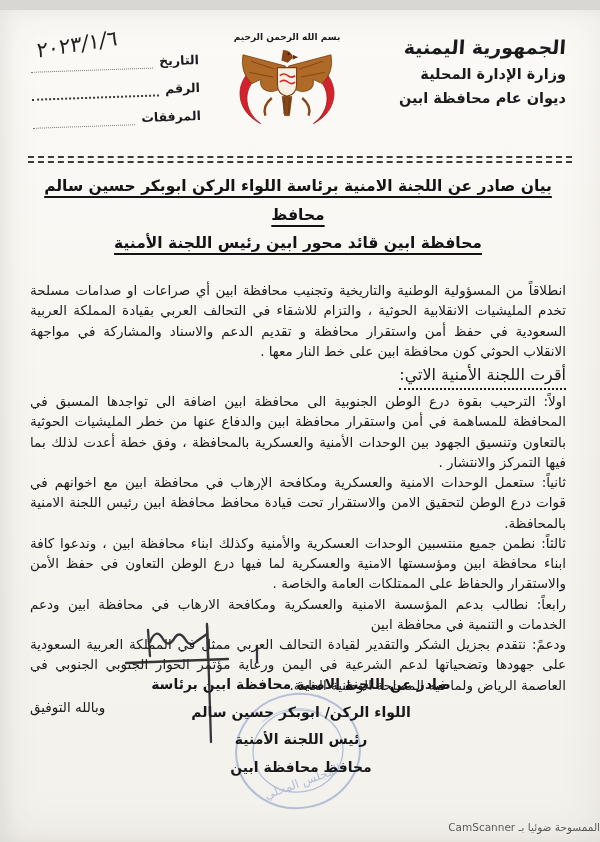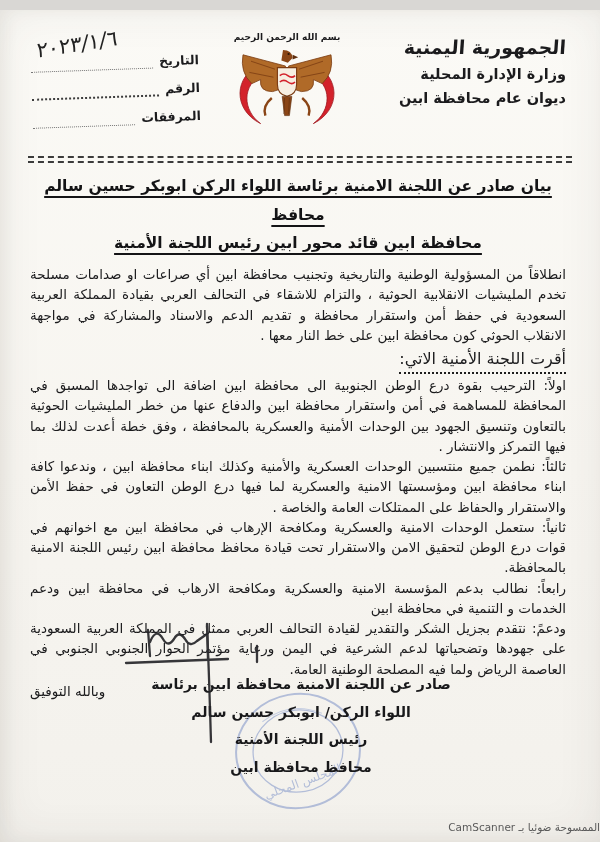--- a/index.html
+++ b/index.html
@@ -36,21 +36,21 @@
     position:absolute;top:-8px;left:6px;
     direction:ltr;font-size:21px;font-weight:400;color:#222;
     transform:rotate(-7deg) skewX(-8deg);letter-spacing:2px;white-space:nowrap;
   }
   
   .sep{border-top:2.5px dashed #3b3b3b;border-bottom:2.5px dashed #3b3b3b;height:3px;margin:4px -6px 9px -2px}
   
   .title{text-align:center;font-weight:800;font-size:15.5px;line-height:1.85;color:#141416}
   .title .tline{text-decoration:underline;text-decoration-thickness:1.5px;text-underline-offset:5px}
   
-  .bodytext{margin-top:6px;font-size:13.5px;line-height:1.5;text-align:justify}
+  .bodytext{margin-top:22px;font-size:13.5px;line-height:1.5;text-align:justify}
   .bodytext p{margin:0}
   .res-head{font-weight:400;font-size:16px;display:inline-block;border-bottom:2px dotted #1d1d1d;padding-bottom:1px;margin:2px 0 1px}
   .item b{font-weight:400}
   .closing{text-align:left;font-size:13.5px;margin-top:2px}
   
   .sig{position:absolute;left:108px;top:600px;pointer-events:none;z-index:3}
   
   .issued{
     position:absolute;top:666px;right:128px;width:342px;
     text-align:center;font-weight:800;font-size:14px;color:#18181a;z-index:2;
@@ -127,22 +127,22 @@
         <div><span class="tline">بيان صادر عن اللجنة الامنية برئاسة اللواء الركن ابوبكر حسين سالم محافظ</span></div>
         <div><span class="tline">محافظة ابين قائد محور ابين رئيس اللجنة الأمنية</span></div>
       </div>
 
       <div class="bodytext">
         <p>انطلاقاً من المسؤولية الوطنية والتاريخية وتجنيب محافظة ابين أي صراعات او صدامات مسلحة تخدم المليشيات الانقلابية الحوثية ، والتزام للاشقاء في التحالف العربي بقيادة المملكة العربية السعودية في حفظ أمن واستقرار محافظة و تقديم الدعم والاسناد والمشاركة في مواجهة الانقلاب الحوثي كون محافظة ابين على خط النار معها .</p>
 
         <div><span class="res-head">أقرت اللجنة الأمنية الاتي:</span></div>
 
         <p class="item"><b>اولاً:</b><span> الترحيب بقوة درع الوطن الجنوبية الى محافظة ابين اضافة الى تواجدها المسبق في المحافظة للمساهمة في أمن واستقرار محافظة ابين والدفاع عنها من خطر المليشيات الحوثية بالتعاون وتنسيق الجهود بين الوحدات الأمنية والعسكرية بالمحافظة ، وفق خطة أعدت لذلك بما فيها التمركز والانتشار .</span></p>
+        <p class="item"><b>ثانياً:</b><span> ستعمل الوحدات الامنية والعسكرية ومكافحة الإرهاب في محافظة ابين مع اخوانهم في قوات درع الوطن لتحقيق الامن والاستقرار تحت قيادة محافظ محافظة ابين رئيس اللجنة الامنية بالمحافظة.</span></p>
         <p class="item"><b>ثالثاً:</b><span> نطمن جميع منتسبين الوحدات العسكرية والأمنية وكذلك ابناء محافظة ابين ، وندعوا كافة ابناء محافظة ابين ومؤسستها الامنية والعسكرية لما فيها درع الوطن التعاون في حفظ الأمن والاستقرار والحفاظ على الممتلكات العامة والخاصة .</span></p>
-        <p class="item"><b>ثانياً:</b><span> ستعمل الوحدات الامنية والعسكرية ومكافحة الإرهاب في محافظة ابين مع اخوانهم في قوات درع الوطن لتحقيق الامن والاستقرار تحت قيادة محافظ محافظة ابين رئيس اللجنة الامنية بالمحافظة.</span></p>
         <p class="item"><b>رابعاً:</b><span> نطالب بدعم المؤسسة الامنية والعسكرية ومكافحة الارهاب في محافظة ابين ودعم الخدمات و التنمية في محافظة ابين</span></p>
         <p class="item"><b>ودعمً:</b><span> نتقدم بجزيل الشكر والتقدير لقيادة التحالف العربي ممثل في المملكة العربية السعودية على جهودها وتضحياتها لدعم الشرعية في اليمن ورعاية مؤتمر الحوار الجنوبي الجنوبي في العاصمة الرياض ولما فيه المصلحة الوطنية العامة.</span></p>
 
         <div class="closing">وبالله التوفيق</div>
       </div>
     </div>
 
     <svg class="sig" width="170" height="140" viewBox="0 0 170 140" aria-hidden="true">
       <g stroke="#26262a" stroke-width="2.3" fill="none" stroke-linecap="round" opacity="0.92">
         <path d="M40,20 L42,46"></path>

